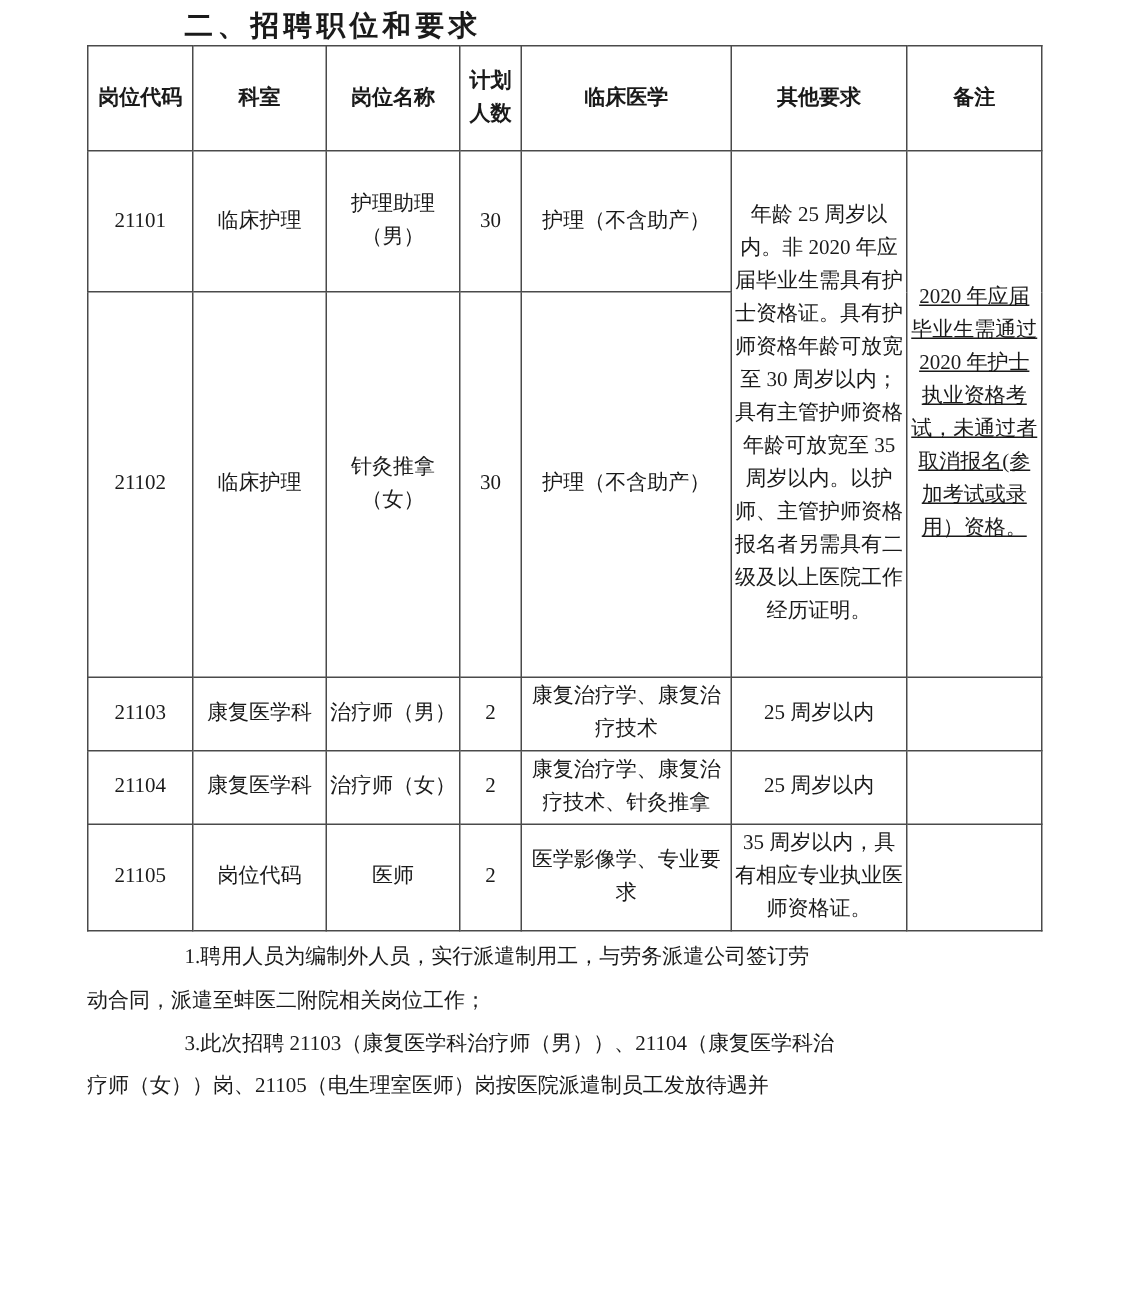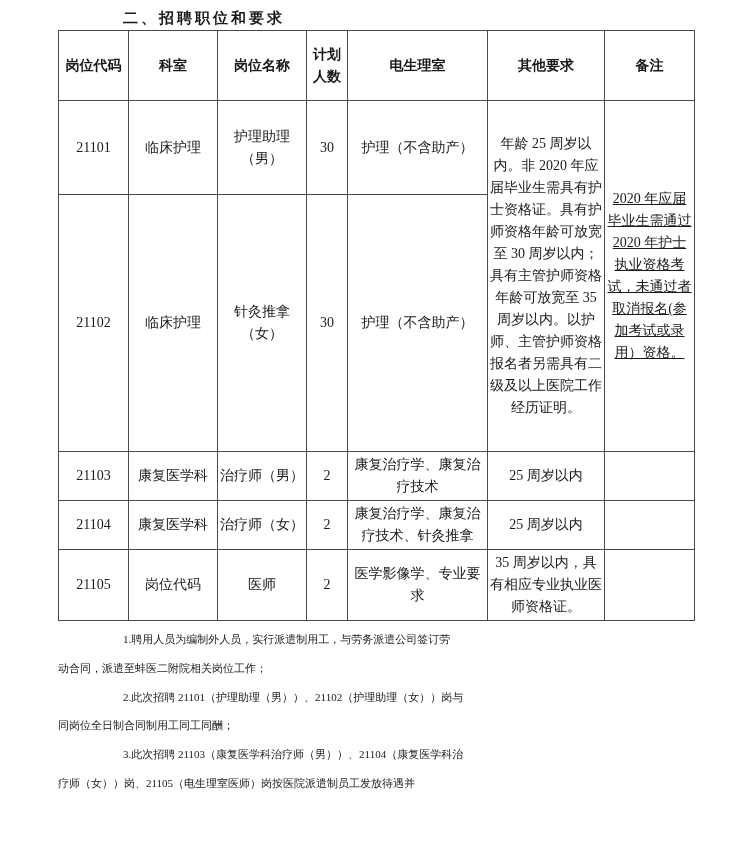--- a/index.html
+++ b/index.html
@@ -12,21 +12,21 @@
     color: #1a1a1a;
     font-family: "Liberation Serif", "DejaVu Serif", serif;
   }
   .content {
     padding-top: 6px;
     margin-left: 58px;
     width: 636px;
   }
   .sec-heading {
     margin: 0 0 0 65px;
-    font-size: 15px;
+    font-size: 19px;
     font-weight: 700;
     letter-spacing: 3px;
     line-height: 24px;
     white-space: nowrap;
   }
   table.recruit {
     border-collapse: collapse;
     table-layout: fixed;
     width: 636px;
   }
@@ -46,21 +46,21 @@
   tr.row-2  { height: 257px; padding-left: 40px; }
   tr.row-3  { height: 46px; }
   tr.row-4  { height: 48px; }
   tr.row-5  { height: 68px; }
   td.other-merged { padding: 2px 5px; }
   td.note-merged  { padding: 2px 8px; text-decoration: underline; }
   .sec-heading.s3 { margin-top: 28px; }
   .paras { margin-top: 4px; }
   p.body-para {
     margin: 0;
-    font-size: 11px;
+    font-size: 14px;
     line-height: 28.8px;
     letter-spacing: 0;
     text-indent: 65px;
     white-space: pre-wrap;
     text-align: left;
   }
 </style>
 </head>
 <body>
 
@@ -78,21 +78,21 @@
           <col style="width:140px">
           <col style="width:117px">
           <col style="width:90px">
       </colgroup>
       <thead>
         <tr class="row-h">
           <th>岗位代码</th>
           <th>科室</th>
           <th>岗位名称</th>
           <th>计划人数</th>
-          <th>电生理室</th>
+          <th>临床医学</th>
           <th>其他要求</th>
           <th>备注</th>
         </tr>
       </thead>
       <tbody>
         <tr class="row-1">
           <td>21101</td>
           <td>临床护理</td>
           <td>护理助理（男）</td>
           <td>30</td>
@@ -134,20 +134,18 @@
           <td>35 周岁以内，具有相应专业执业医师资格证。</td>
           <td></td>
         </tr>
       </tbody>
     </table>
 
 
     <div class="paras">
       <p class="body-para">1.聘用人员为编制外人员，实行派遣制用工，与劳务派遣公司签订劳
 动合同，派遣至蚌医二附院相关岗位工作；</p>
-      <p class="body-para">2.此次招聘 21101（护理助理（男））、21102（护理助理（女））岗与
-同岗位全日制合同制用工同工同酬；</p>
       <p class="body-para">3.此次招聘 21103（康复医学科治疗师（男））、21104（康复医学科治
 疗师（女））岗、21105（电生理室医师）岗按医院派遣制员工发放待遇并</p>
     </div>
 
   </div>
 </div>
 
 </body></html>

